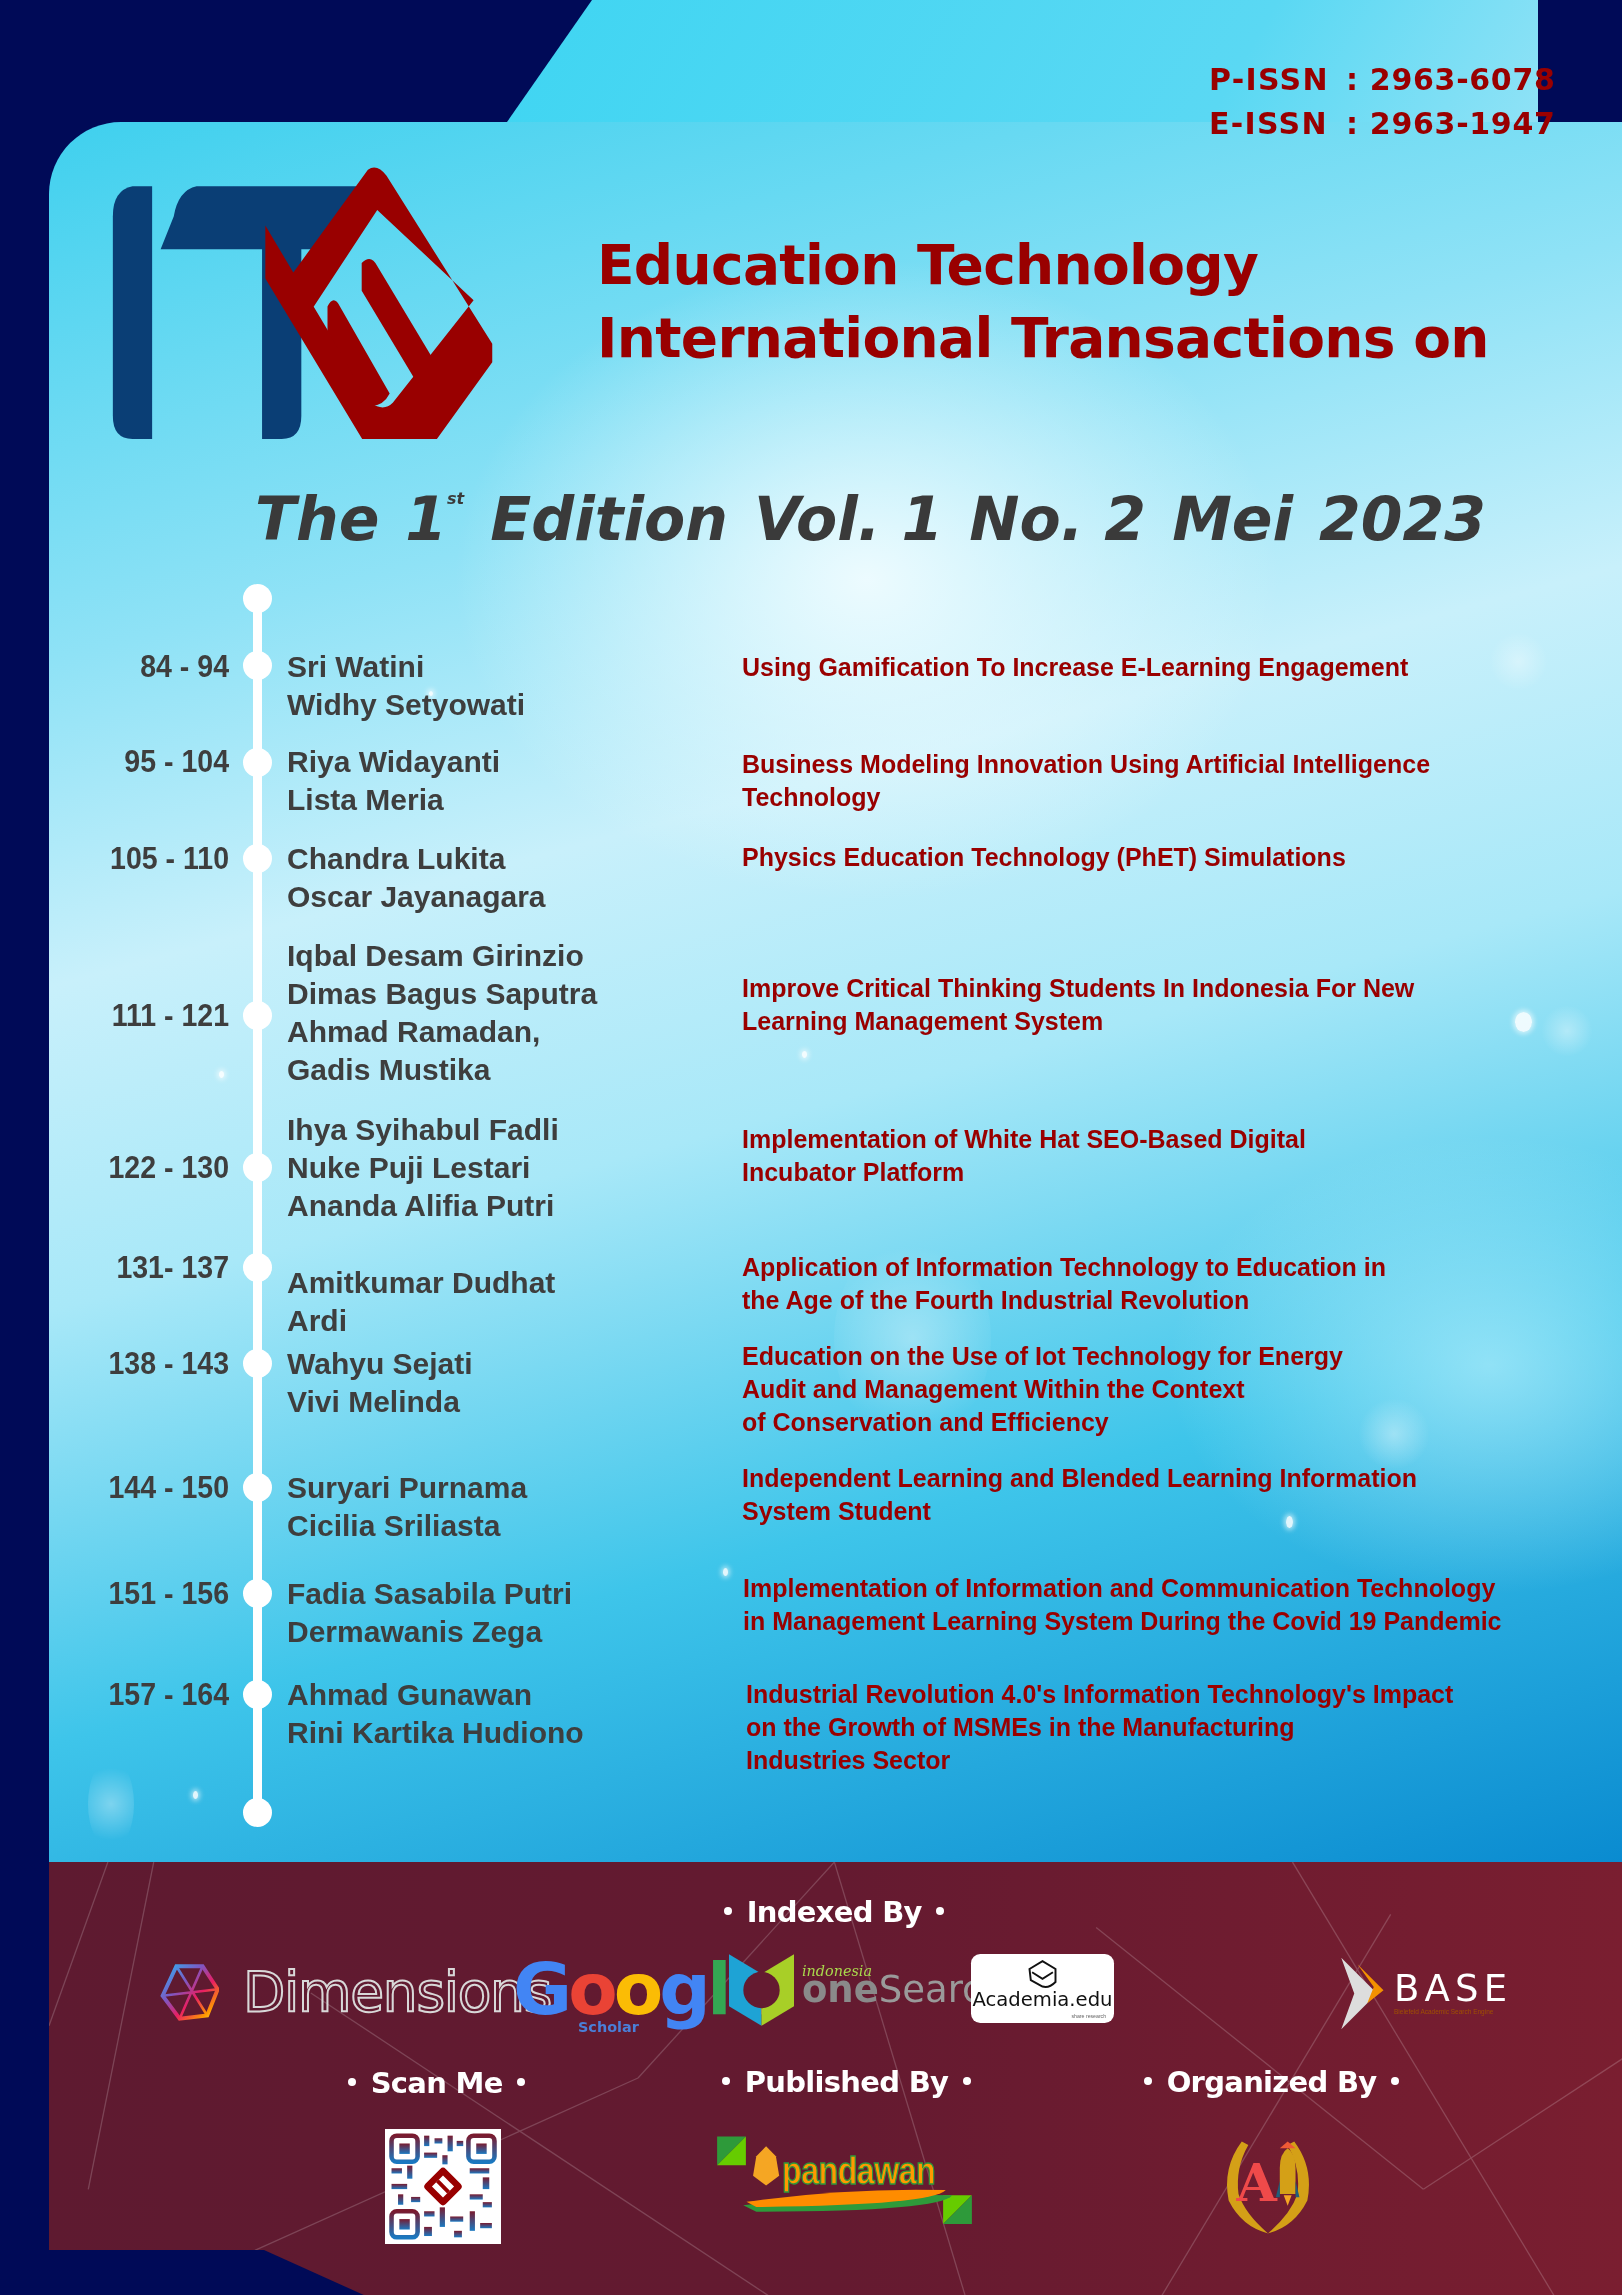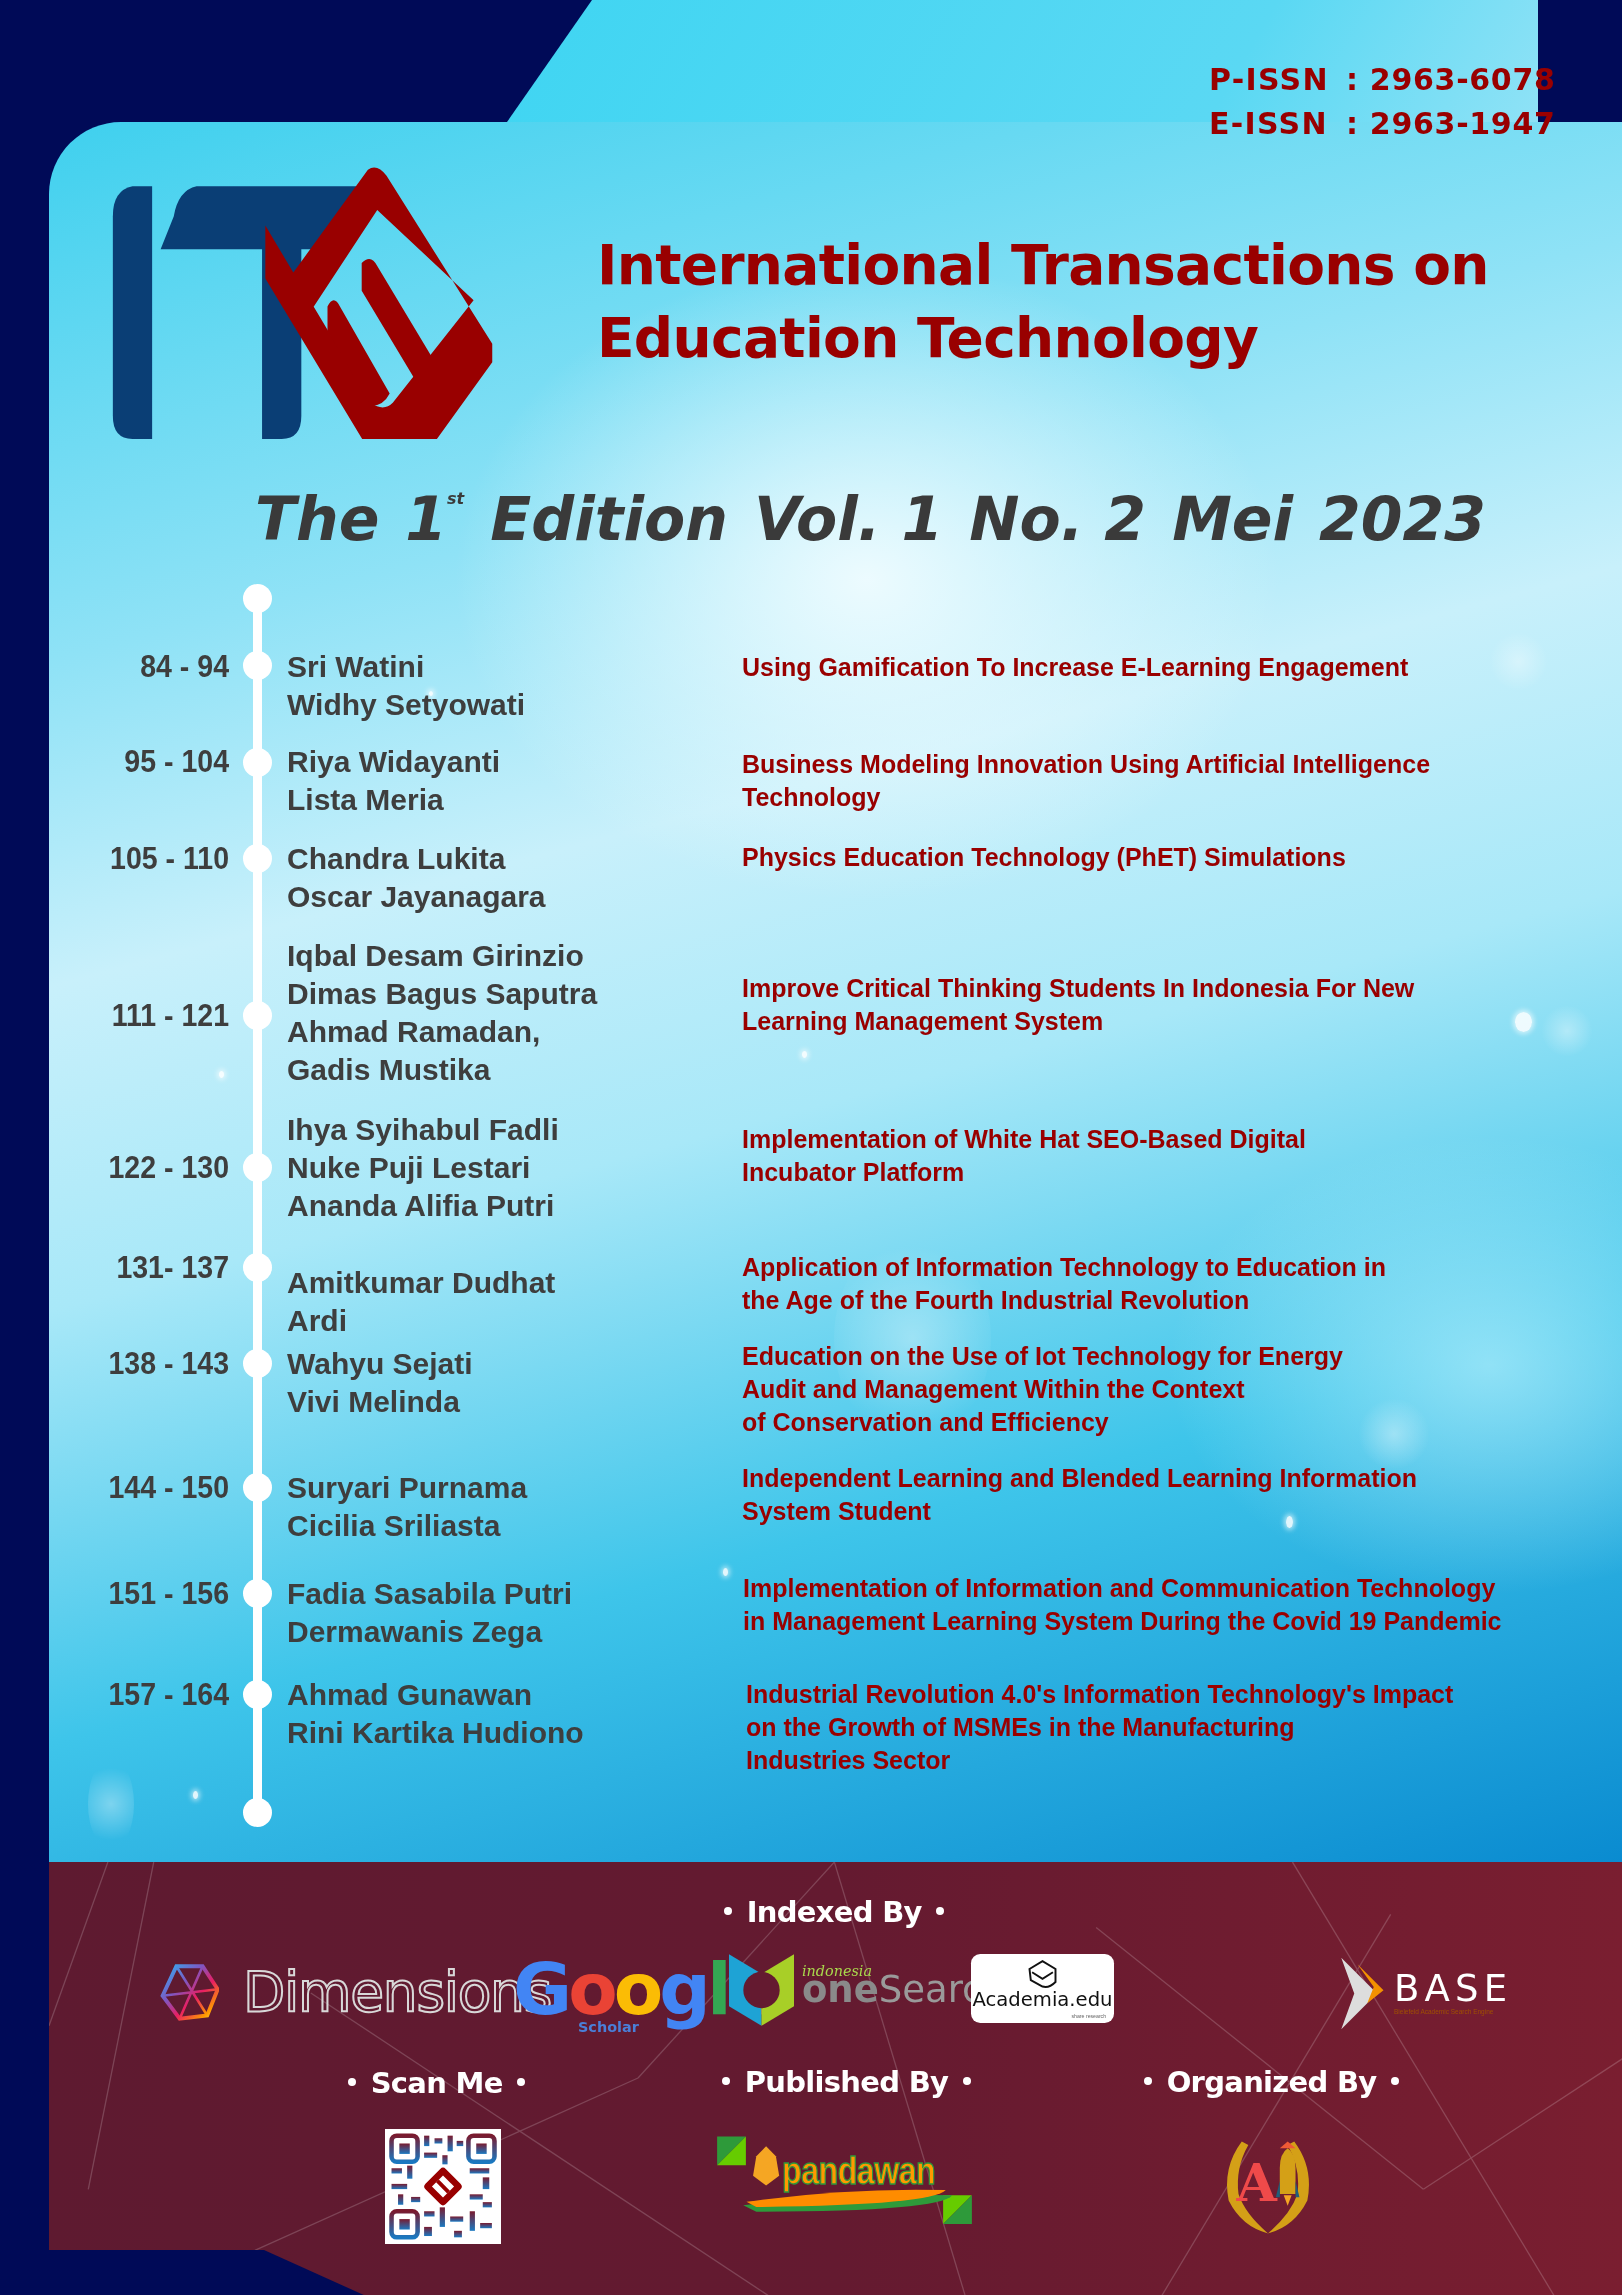--- a/index.html
+++ b/index.html
@@ -114,22 +114,22 @@
   <path d="M42 34 L72 34 L72 420 L42 420 Q12 420 12 385 L12 80 Q12 40 42 34 Z" fill="#0a3e75"></path>
 
   <path d="M115 34 L430 34 L380 110 Q365 130 340 130 L300 130 L300 385 Q300 420 270 420 L240 420 L240 130 L85 130 L105 80 Q112 40 140 34 Z" fill="#0a3e75"></path>
 
   <path d="M465 30 Q480 20 495 40 L665 310 L665 340 L535 520 Q505 545 490 520 L300 205 L300 120 L470 405 Q490 420 505 405 L635 240 L480 95 L355 285 L320 230 Z" fill="#990000" transform="translate(-40,-20) scale(0.95)"></path>
   <path d="M455 180 Q470 165 480 185 L570 335 L545 375 L455 225 Z" fill="#990000" transform="translate(-40,-20) scale(0.95)"></path>
   <path d="M400 250 Q410 230 420 250 L500 390 Q490 410 470 410 L400 290 Z" fill="#990000" transform="translate(-40,-20) scale(0.95)"></path>
 </svg>
 
 <div class="journal-title">
+  <div>Education Technology</div>
   <div>International Transactions on</div>
-  <div>Education Technology</div>
 </div>
 
 <div class="edition">
   <span>The</span><span class="gap"></span><span>1</span><sup>st</sup><span class="gap"></span><span>Edition</span><span class="gap"></span><span>Vol. 1</span><span class="gap"></span><span>No. 2</span><span class="gap"></span><span>Mei</span><span class="gap"></span><span>2023</span>
 </div>
 
 <div class="timeline-line"></div>
 <div class="node" style="top:584px;"></div>
 <div class="node" style="top:1798px;"></div>
 

